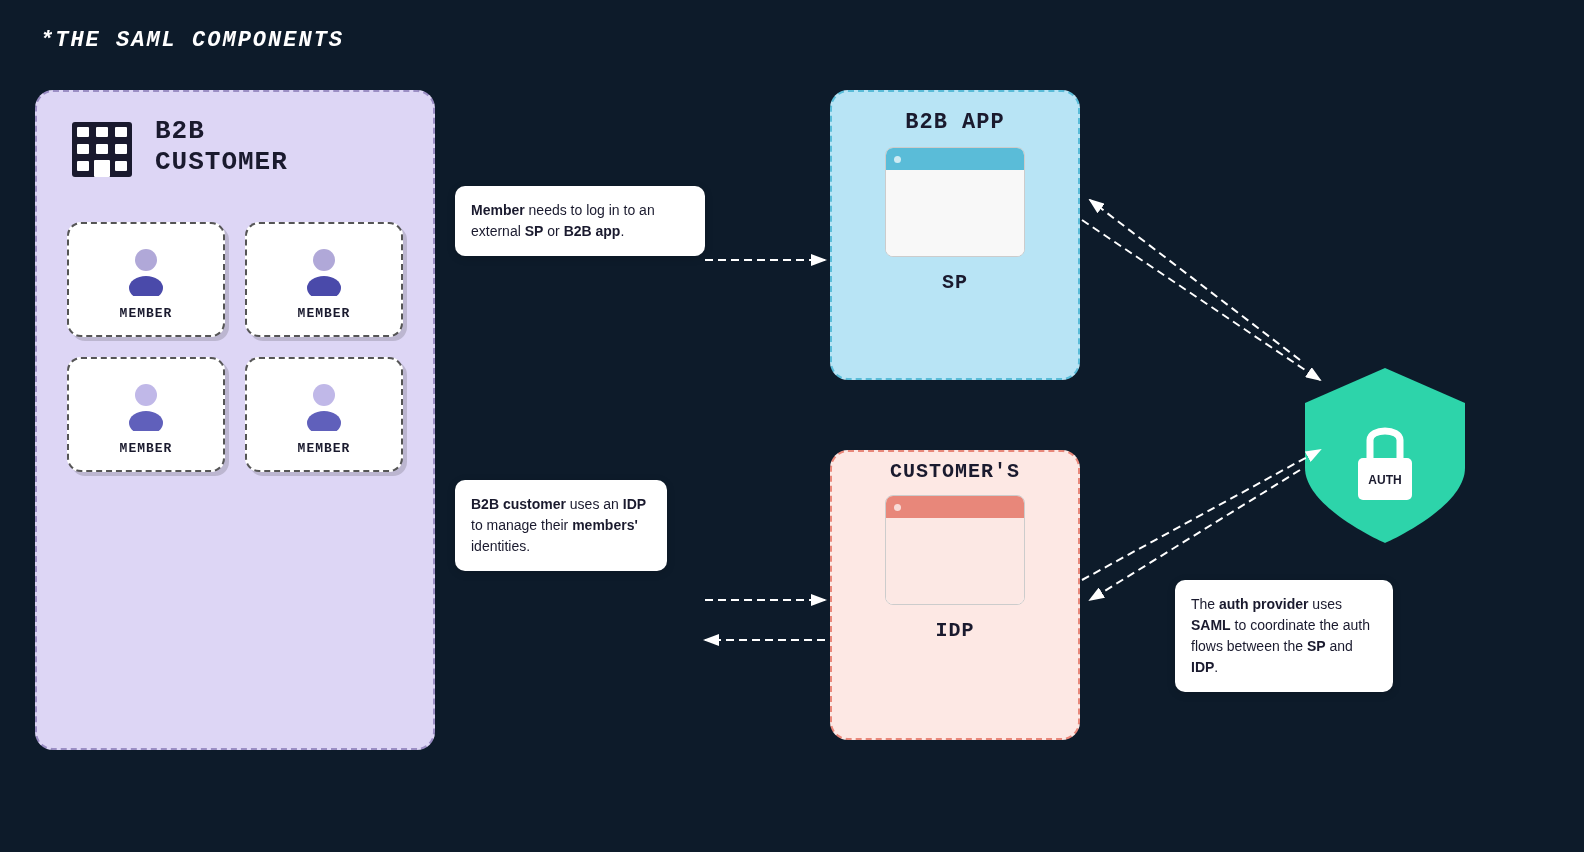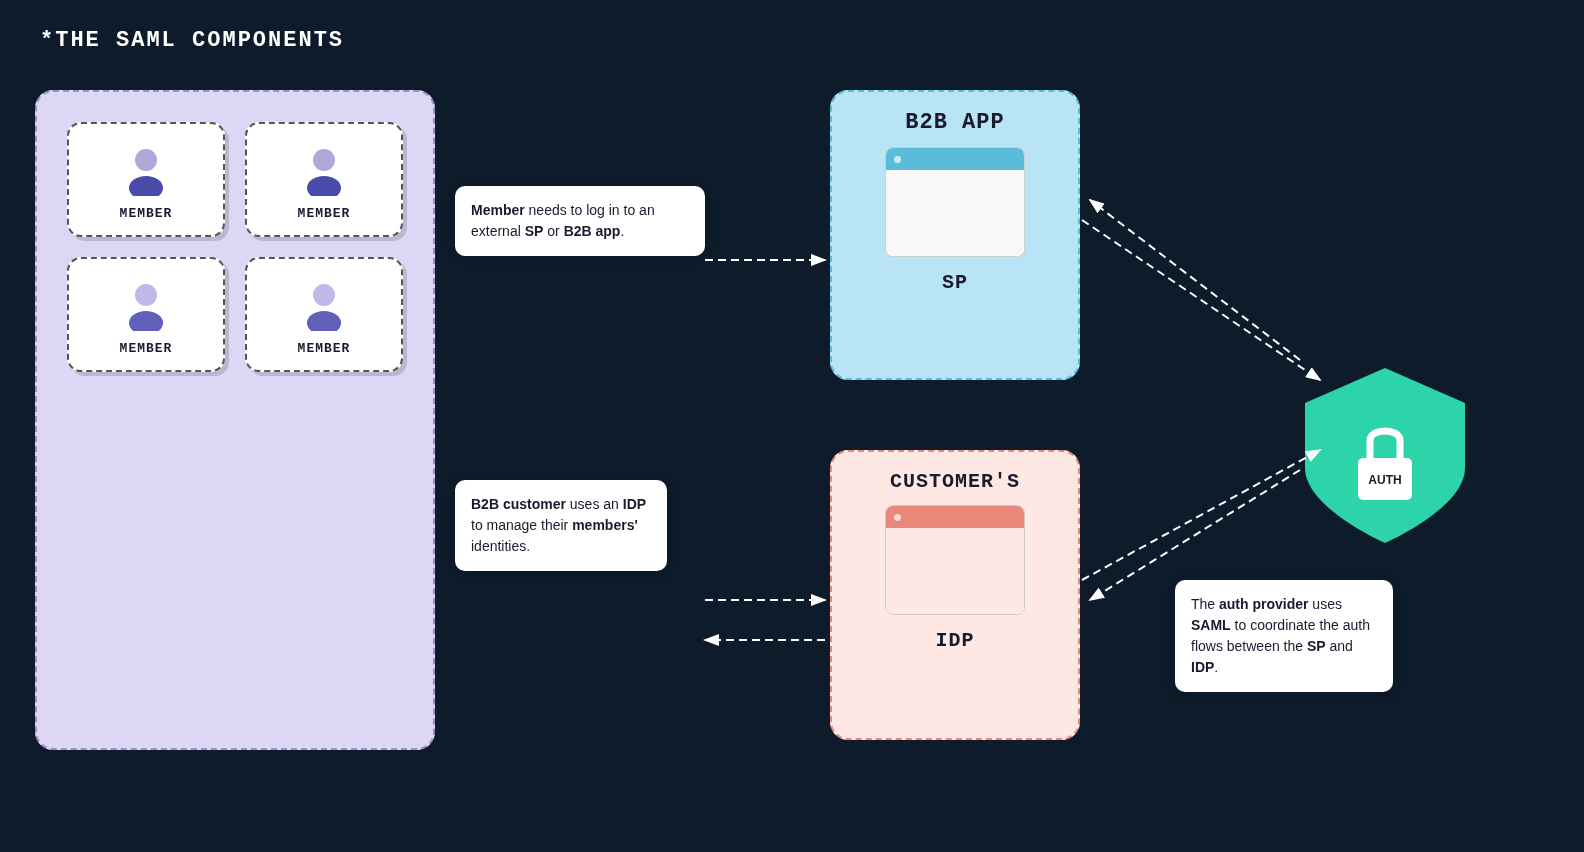--- a/index.html
+++ b/index.html
@@ -13,20 +13,21 @@
     }
 
     .main-title {
       position: absolute;
       top: 28px;
       left: 40px;
       color: #ffffff;
       font-size: 22px;
       font-weight: bold;
       letter-spacing: 2px;
+      font-style: italic;
     }
 
     
     .b2b-customer-box {
       position: absolute;
       top: 90px;
       left: 35px;
       width: 400px;
       height: 660px;
       background: #ddd6f5;
@@ -160,21 +161,21 @@
       left: 830px;
       width: 250px;
       height: 290px;
       background: #fde8e4;
       border: 2.5px dashed #e8877a;
       border-radius: 18px;
       display: flex;
       flex-direction: column;
       align-items: center;
       justify-content: flex-start;
-      padding: 18px 16px 14px;
+      padding: 8px 16px 14px;
     }
 
     .customer-idp-title {
       font-size: 20px;
       font-weight: bold;
       color: #1a1a2e;
       letter-spacing: 1px;
       text-align: center;
       margin-bottom: 12px;
     }
@@ -242,20 +243,36 @@
       height: 852px;
       pointer-events: none;
     }
   </style>
 </head>
 <body>
 
 <div class="main-title">*THE SAML COMPONENTS</div>
 
 <div class="b2b-customer-box">
+  <div class="b2b-customer-header">
+
+    <svg class="building-icon" viewBox="0 0 70 70" fill="none" xmlns="http://www.w3.org/2000/svg">
+      <rect x="5" y="10" width="60" height="55" rx="3" fill="#1a1a2e"></rect>
+      <rect x="10" y="15" width="12" height="10" rx="1" fill="white"></rect>
+      <rect x="29" y="15" width="12" height="10" rx="1" fill="white"></rect>
+      <rect x="48" y="15" width="12" height="10" rx="1" fill="white"></rect>
+      <rect x="10" y="32" width="12" height="10" rx="1" fill="white"></rect>
+      <rect x="29" y="32" width="12" height="10" rx="1" fill="white"></rect>
+      <rect x="48" y="32" width="12" height="10" rx="1" fill="white"></rect>
+      <rect x="10" y="49" width="12" height="10" rx="1" fill="white"></rect>
+      <rect x="48" y="49" width="12" height="10" rx="1" fill="white"></rect>
+      <rect x="27" y="48" width="16" height="17" rx="1" fill="white"></rect>
+    </svg>
+    <div class="b2b-customer-title">B2B<br>CUSTOMER</div>
+  </div>
 
   <div class="members-grid">
 
     <div class="member-card">
       <svg class="person-icon" viewBox="0 0 52 52">
         <circle cx="26" cy="16" r="11" fill="#b0a8d8"></circle>
         <ellipse cx="26" cy="44" rx="17" ry="12" fill="#4a4aaa"></ellipse>
       </svg>
       <span class="member-label">MEMBER</span>
     </div>

